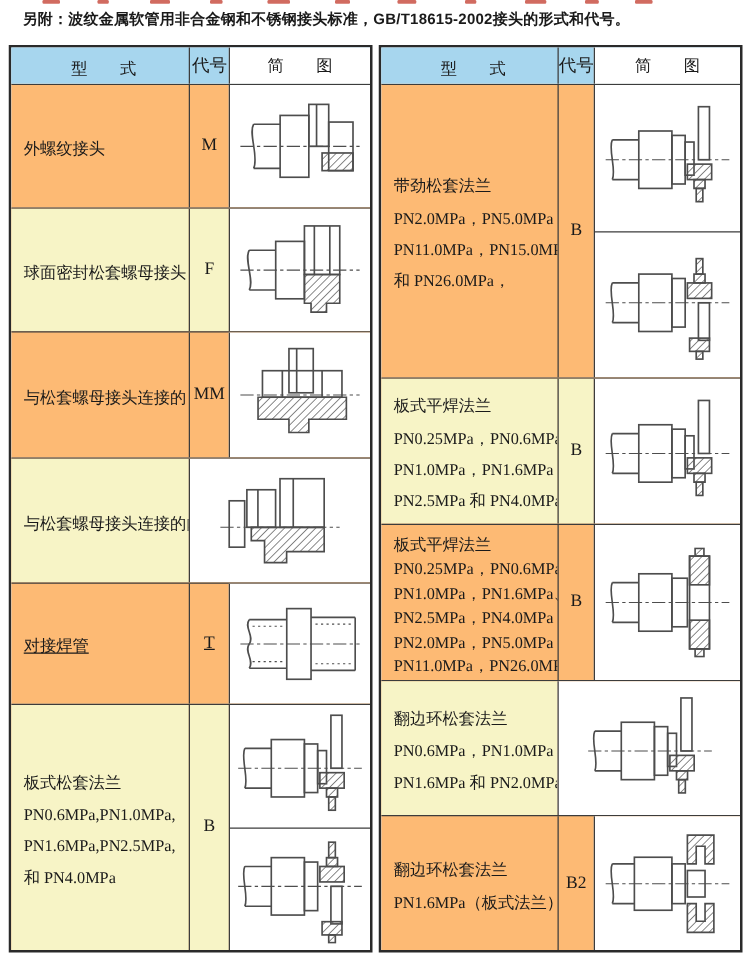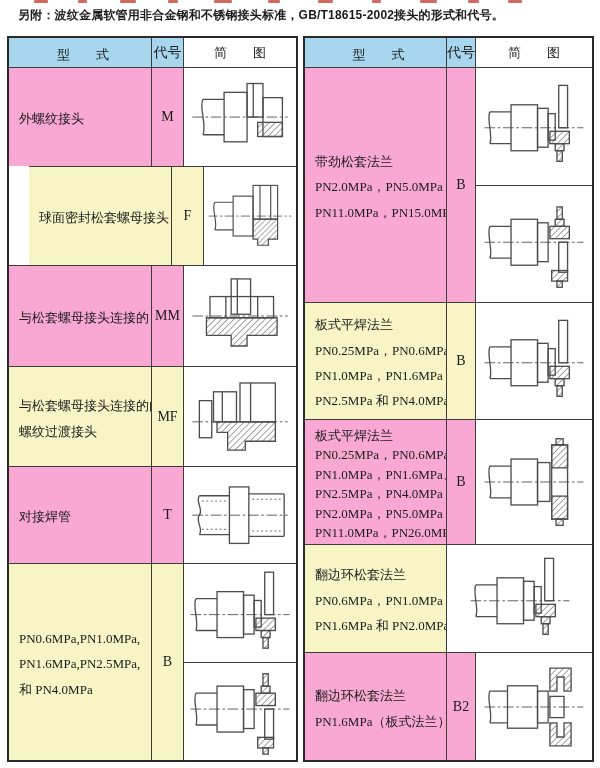--- a/index.html
+++ b/index.html
@@ -32,21 +32,21 @@
   }
   .tbl-left{width:291px;}
   .tbl-right{width:291px;}
   .hrow{display:flex;height:29px;flex:0 0 29px;background:var(--header-bg);}
   .hcell{
     box-sizing:border-box;display:flex;align-items:center;justify-content:center;
     font-size:13px;white-space:nowrap;overflow:hidden;
   }
   .hcell + .hcell{border-left:1px solid var(--border);}
   .rows{flex:1;display:flex;flex-direction:column;overflow:hidden;}
-  .row{display:flex;box-sizing:border-box;border-top:1px solid var(--border);background:#f9a8d4;}
+  .row{display:flex;box-sizing:border-box;border-top:1px solid var(--border);background:#fdba74;}
   .cell{box-sizing:border-box;overflow:hidden;}
   .cell + .cell{border-left:1px solid var(--border);}
   .c-type{display:flex;flex-direction:column;justify-content:center;padding:4px 4px 0 10px;
     font-size:13px;line-height:1.95;}
   .c-type.tight{line-height:1.5;}
   .tline{white-space:nowrap;}
   .c-code{display:flex;align-items:center;justify-content:center;font-size:14px;}
   .c-diag{flex:1;display:flex;flex-direction:column;background:#fff;}
   .tbl-left .c-type{width:142px;}
   .tbl-left .c-code{width:32px;}
@@ -216,21 +216,21 @@
           </div>
           <div class="cell c-code">M</div>
           <div class="cell c-diag">
             <div class="sub">
               <svg viewBox="0 0 120 100" preserveAspectRatio="xMidYMid meet" class="diag">
                 <use href="#sym-male-thread-fitting" xlink:href="#sym-male-thread-fitting"></use>
               </svg>
             </div>
           </div>
         </div>
-        <div class="row" style="height: 99px; margin-left: 20px;">
+        <div class="row" style="height: 99px;">
           <div class="cell c-type hl">
             <div class="tline">球面密封松套螺母接头</div>
           </div>
           <div class="cell c-code hl">F</div>
           <div class="cell c-diag">
             <div class="sub">
               <svg viewBox="0 0 120 100" preserveAspectRatio="xMidYMid meet" class="diag">
                 <use href="#sym-loose-nut-fitting" xlink:href="#sym-loose-nut-fitting"></use>
               </svg>
             </div>
@@ -245,46 +245,45 @@
             <div class="sub">
               <svg viewBox="0 0 120 100" preserveAspectRatio="xMidYMid meet" class="diag">
                 <use href="#sym-male-male-adapter" xlink:href="#sym-male-male-adapter"></use>
               </svg>
             </div>
           </div>
         </div>
         <div class="row" style="height: 100px;">
           <div class="cell c-type hl">
             <div class="tline">与松套螺母接头连接的内</div>
-            <div class="tline">螺纹过渡接头</div>
-          </div>
-          <div class="cell c-code hl">MF</div>
+          </div>
           <div class="cell c-diag">
             <div class="sub">
               <svg viewBox="0 0 120 100" preserveAspectRatio="xMidYMid meet" class="diag">
                 <use href="#sym-male-female-adapter" xlink:href="#sym-male-female-adapter"></use>
               </svg>
             </div>
           </div>
         </div>
-        <div class="row" style="height: 97px;">
+        <div class="row" style="height: 97px; text-decoration: underline;">
           <div class="cell c-type">
             <div class="tline">对接焊管</div>
           </div>
           <div class="cell c-code">T</div>
           <div class="cell c-diag">
             <div class="sub">
               <svg viewBox="0 0 120 100" preserveAspectRatio="xMidYMid meet" class="diag">
                 <use href="#sym-butt-weld-pipe" xlink:href="#sym-butt-weld-pipe"></use>
               </svg>
             </div>
           </div>
         </div>
         <div class="row" style="height: 199px; flex: 1 1 0%;">
           <div class="cell c-type hl">
+            <div class="tline">板式松套法兰</div>
             <div class="tline">PN0.6MPa,PN1.0MPa,</div>
             <div class="tline">PN1.6MPa,PN2.5MPa,</div>
             <div class="tline">和 PN4.0MPa</div>
           </div>
           <div class="cell c-code hl">B</div>
           <div class="cell c-diag">
             <div class="sub">
               <svg viewBox="0 0 120 100" preserveAspectRatio="xMidYMid meet" class="diag">
                 <use href="#sym-flange-up" xlink:href="#sym-flange-up"></use>
               </svg>
@@ -304,20 +303,21 @@
       <div class="hcell c-type">型　　式</div>
       <div class="hcell c-code">代号</div>
       <div class="hcell c-diag" style="flex:1">简　　图</div>
     </div>
     <div class="rows" id="right-rows">
         <div class="row" style="height: 235px;">
           <div class="cell c-type">
             <div class="tline">带劲松套法兰</div>
             <div class="tline">PN2.0MPa，PN5.0MPa，</div>
             <div class="tline">PN11.0MPa，PN15.0MPa，</div>
+            <div class="tline">和 PN26.0MPa，</div>
           </div>
           <div class="cell c-code">B</div>
           <div class="cell c-diag">
             <div class="sub">
               <svg viewBox="0 0 120 100" preserveAspectRatio="xMidYMid meet" class="diag">
                 <use href="#sym-flange-up" xlink:href="#sym-flange-up"></use>
               </svg>
             </div>
             <div class="sub">
               <svg viewBox="0 0 120 100" preserveAspectRatio="xMidYMid meet" class="diag">

